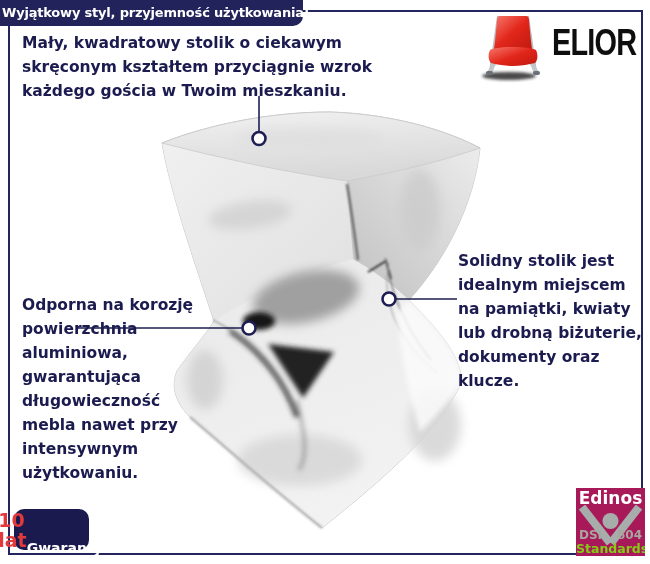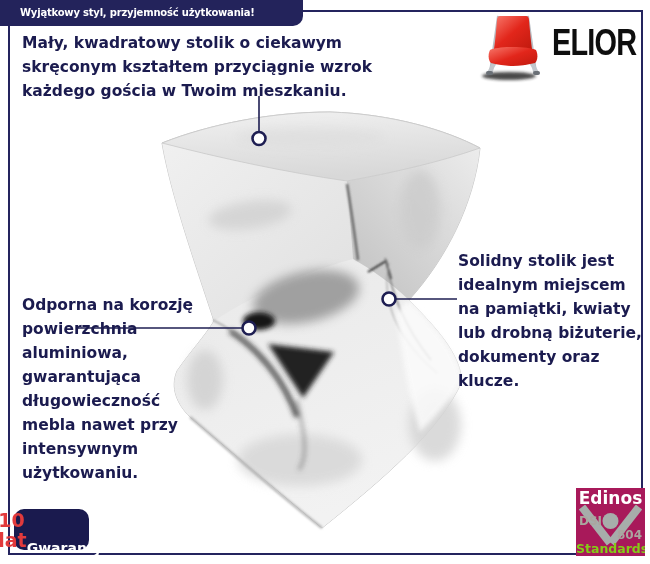--- a/index.html
+++ b/index.html
@@ -2,22 +2,22 @@
 <html><head>
 <meta charset="utf-8">
 <style>
   html,body{margin:0;padding:0;background:#fff;}
   .canvas{position:relative;width:650px;height:564px;background:#fff;overflow:hidden;
           font-family:"DejaVu Sans",sans-serif;}
   .frame{position:absolute;left:8px;top:10px;width:635px;height:545px;
          border:2px solid #24245e;box-sizing:border-box;}
   .stool-svg{position:absolute;left:0;top:0;}
   .banner{position:absolute;left:0;top:0;width:303px;height:26px;background:#23235b;
-          border-bottom-right-radius:10px;color:#ffffff;font-weight:bold;font-size:10px;
-          line-height:26px;padding-left:20px;box-sizing:border-box;white-space:nowrap;
+          border-bottom-right-radius:10px;color:#ffffff;font-weight:bold;font-size:13px;
+          line-height:26px;padding-left:2px;box-sizing:border-box;white-space:nowrap;
           letter-spacing:-0.2px;}
   .para{position:absolute;font-weight:bold;font-size:15.5px;line-height:24px;
         color:#1b1b4f;white-space:nowrap;}
   .para-top{left:22px;top:31px;}
   .para-left{left:22px;top:293px;}
   .para-right{left:458px;top:249px;}
   .brand{position:absolute;left:478px;top:12px;width:170px;height:72px;text-align:right;}
   .brand-chair{position:absolute;left:0;top:0;}
   .brand-name{position:absolute;left:74px;top:12px;font-family:"Liberation Sans",sans-serif;
               font-weight:900;font-size:37px;line-height:37px;color:#0e0e0e;
@@ -25,21 +25,21 @@
   .badge-warranty{position:absolute;left:14px;top:509px;width:75px;height:41px;
                   background:#1a1a4e;border-radius:10px;display:flex;flex-direction:row;
                   align-items:center;justify-content:center;}
   .badge-warranty .val{color:#e23a3c;font-weight:bold;font-size:19px;line-height:20px;}
   .badge-warranty .lbl{color:#ffffff;font-weight:bold;font-size:14px;line-height:16px;margin-top:37px;}
   .badge-edinos{position:absolute;left:576px;top:488px;width:69px;height:68px;
                 background:#a8195a;overflow:hidden;}
   .edinos-name{position:absolute;left:0;top:1px;width:100%;text-align:center;color:#ffffff;
                font-weight:bold;font-size:17px;line-height:18px;}
   .edinos-v{position:absolute;left:0;top:17px;}
-  .edinos-dsi{position:absolute;left:3px;bottom:28px;color:#aaa69f;font-weight:bold;font-size:12px;}
+  .edinos-dsi{position:absolute;left:3px;bottom:14px;color:#aaa69f;font-weight:bold;font-size:12px;}
   .edinos-804{position:absolute;right:3px;bottom:14px;color:#aaa69f;font-weight:bold;font-size:12px;text-align:center;}
   .edinos-standards{position:absolute;left:0;bottom:1px;width:100%;text-align:center;
                     color:#84cc16;font-weight:bold;font-size:12.5px;line-height:13px;}
 </style>
 </head>
 <body>
 
 <div class="canvas">
 
   <div class="frame"></div>

